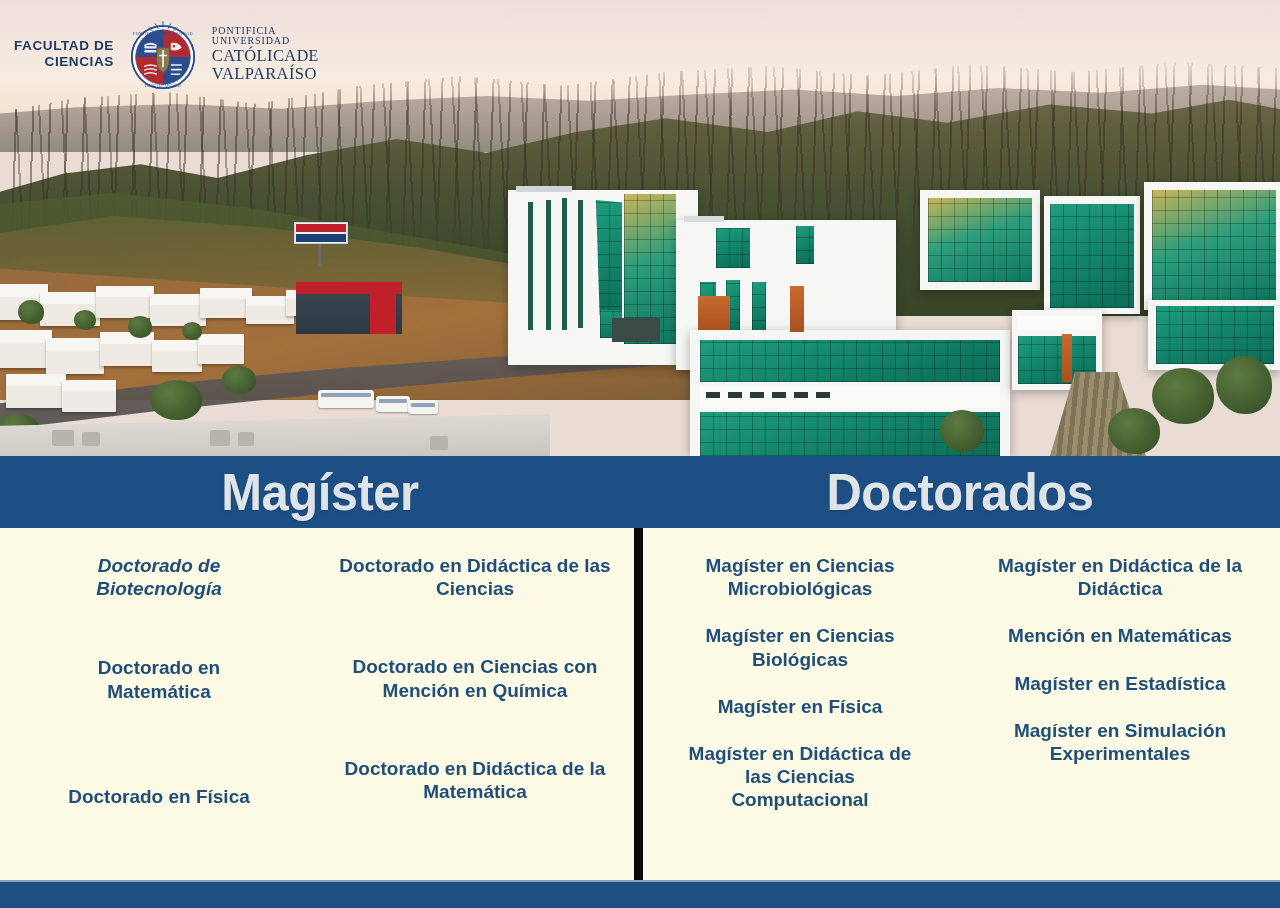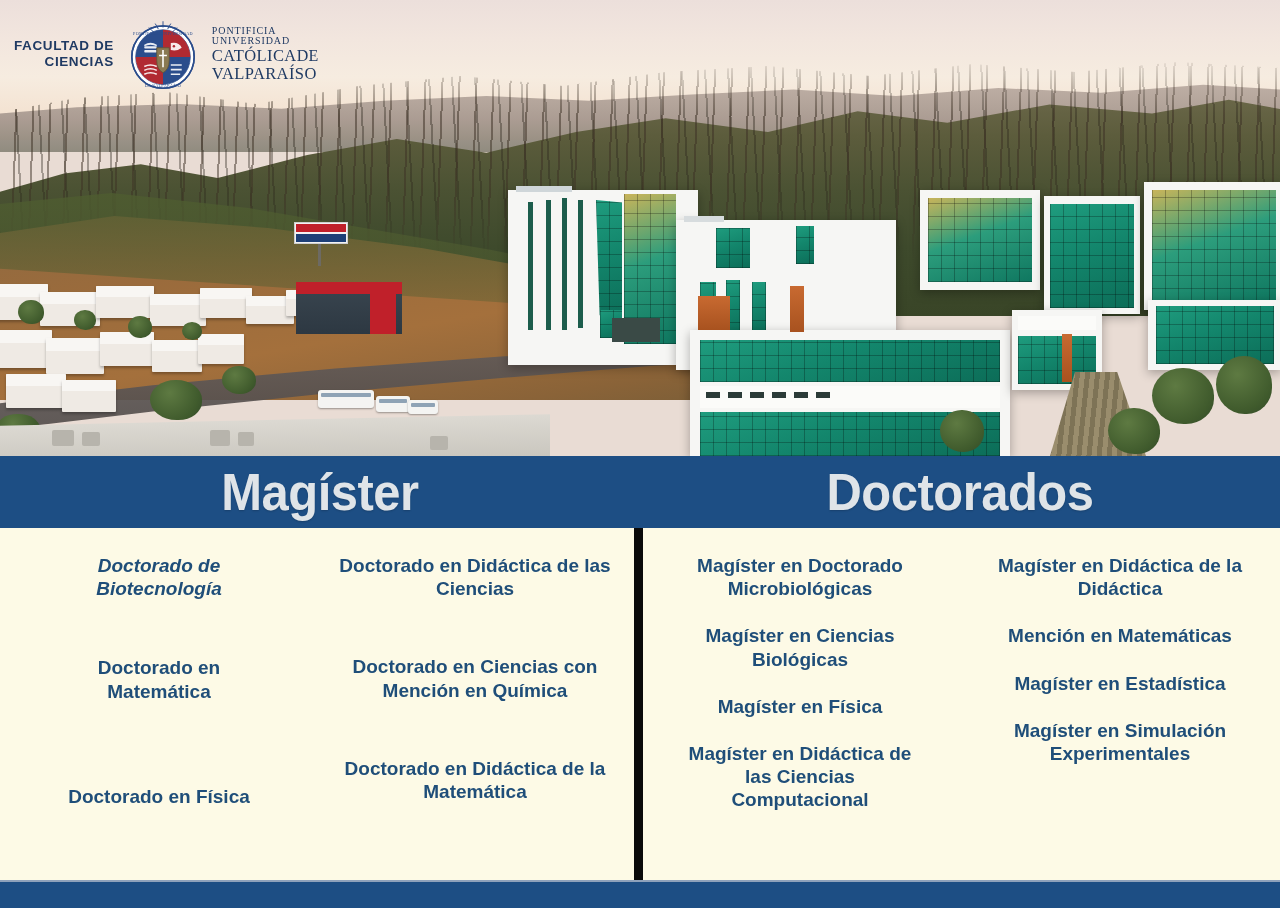--- a/index.html
+++ b/index.html
@@ -424,21 +424,21 @@
       </div>
       <div class="col col-b">
         <div class="prog">Doctorado en Didáctica de las Ciencias</div>
         <div class="prog">Doctorado en Ciencias con Mención en Química</div>
         <div class="prog">Doctorado en Didáctica de la Matemática</div>
       </div>
     </div>
 
     <div class="side side-right">
       <div class="col col-c">
-        <div class="prog">Magíster en Doctorado Microbiológicas</div>
+        <div class="prog">Magíster en Ciencias Microbiológicas</div>
         <div class="prog">Magíster en Ciencias Biológicas</div>
         <div class="prog">Magíster en Física</div>
         <div class="prog">Magíster en Didáctica de las Ciencias Computacional</div>
       </div>
       <div class="col col-d">
         <div class="prog">Magíster en Didáctica de la Didáctica</div>
         <div class="prog">Mención en Matemáticas</div>
         <div class="prog">Magíster en Estadística</div>
         <div class="prog">Magíster en Simulación Experimentales</div>
       </div>

